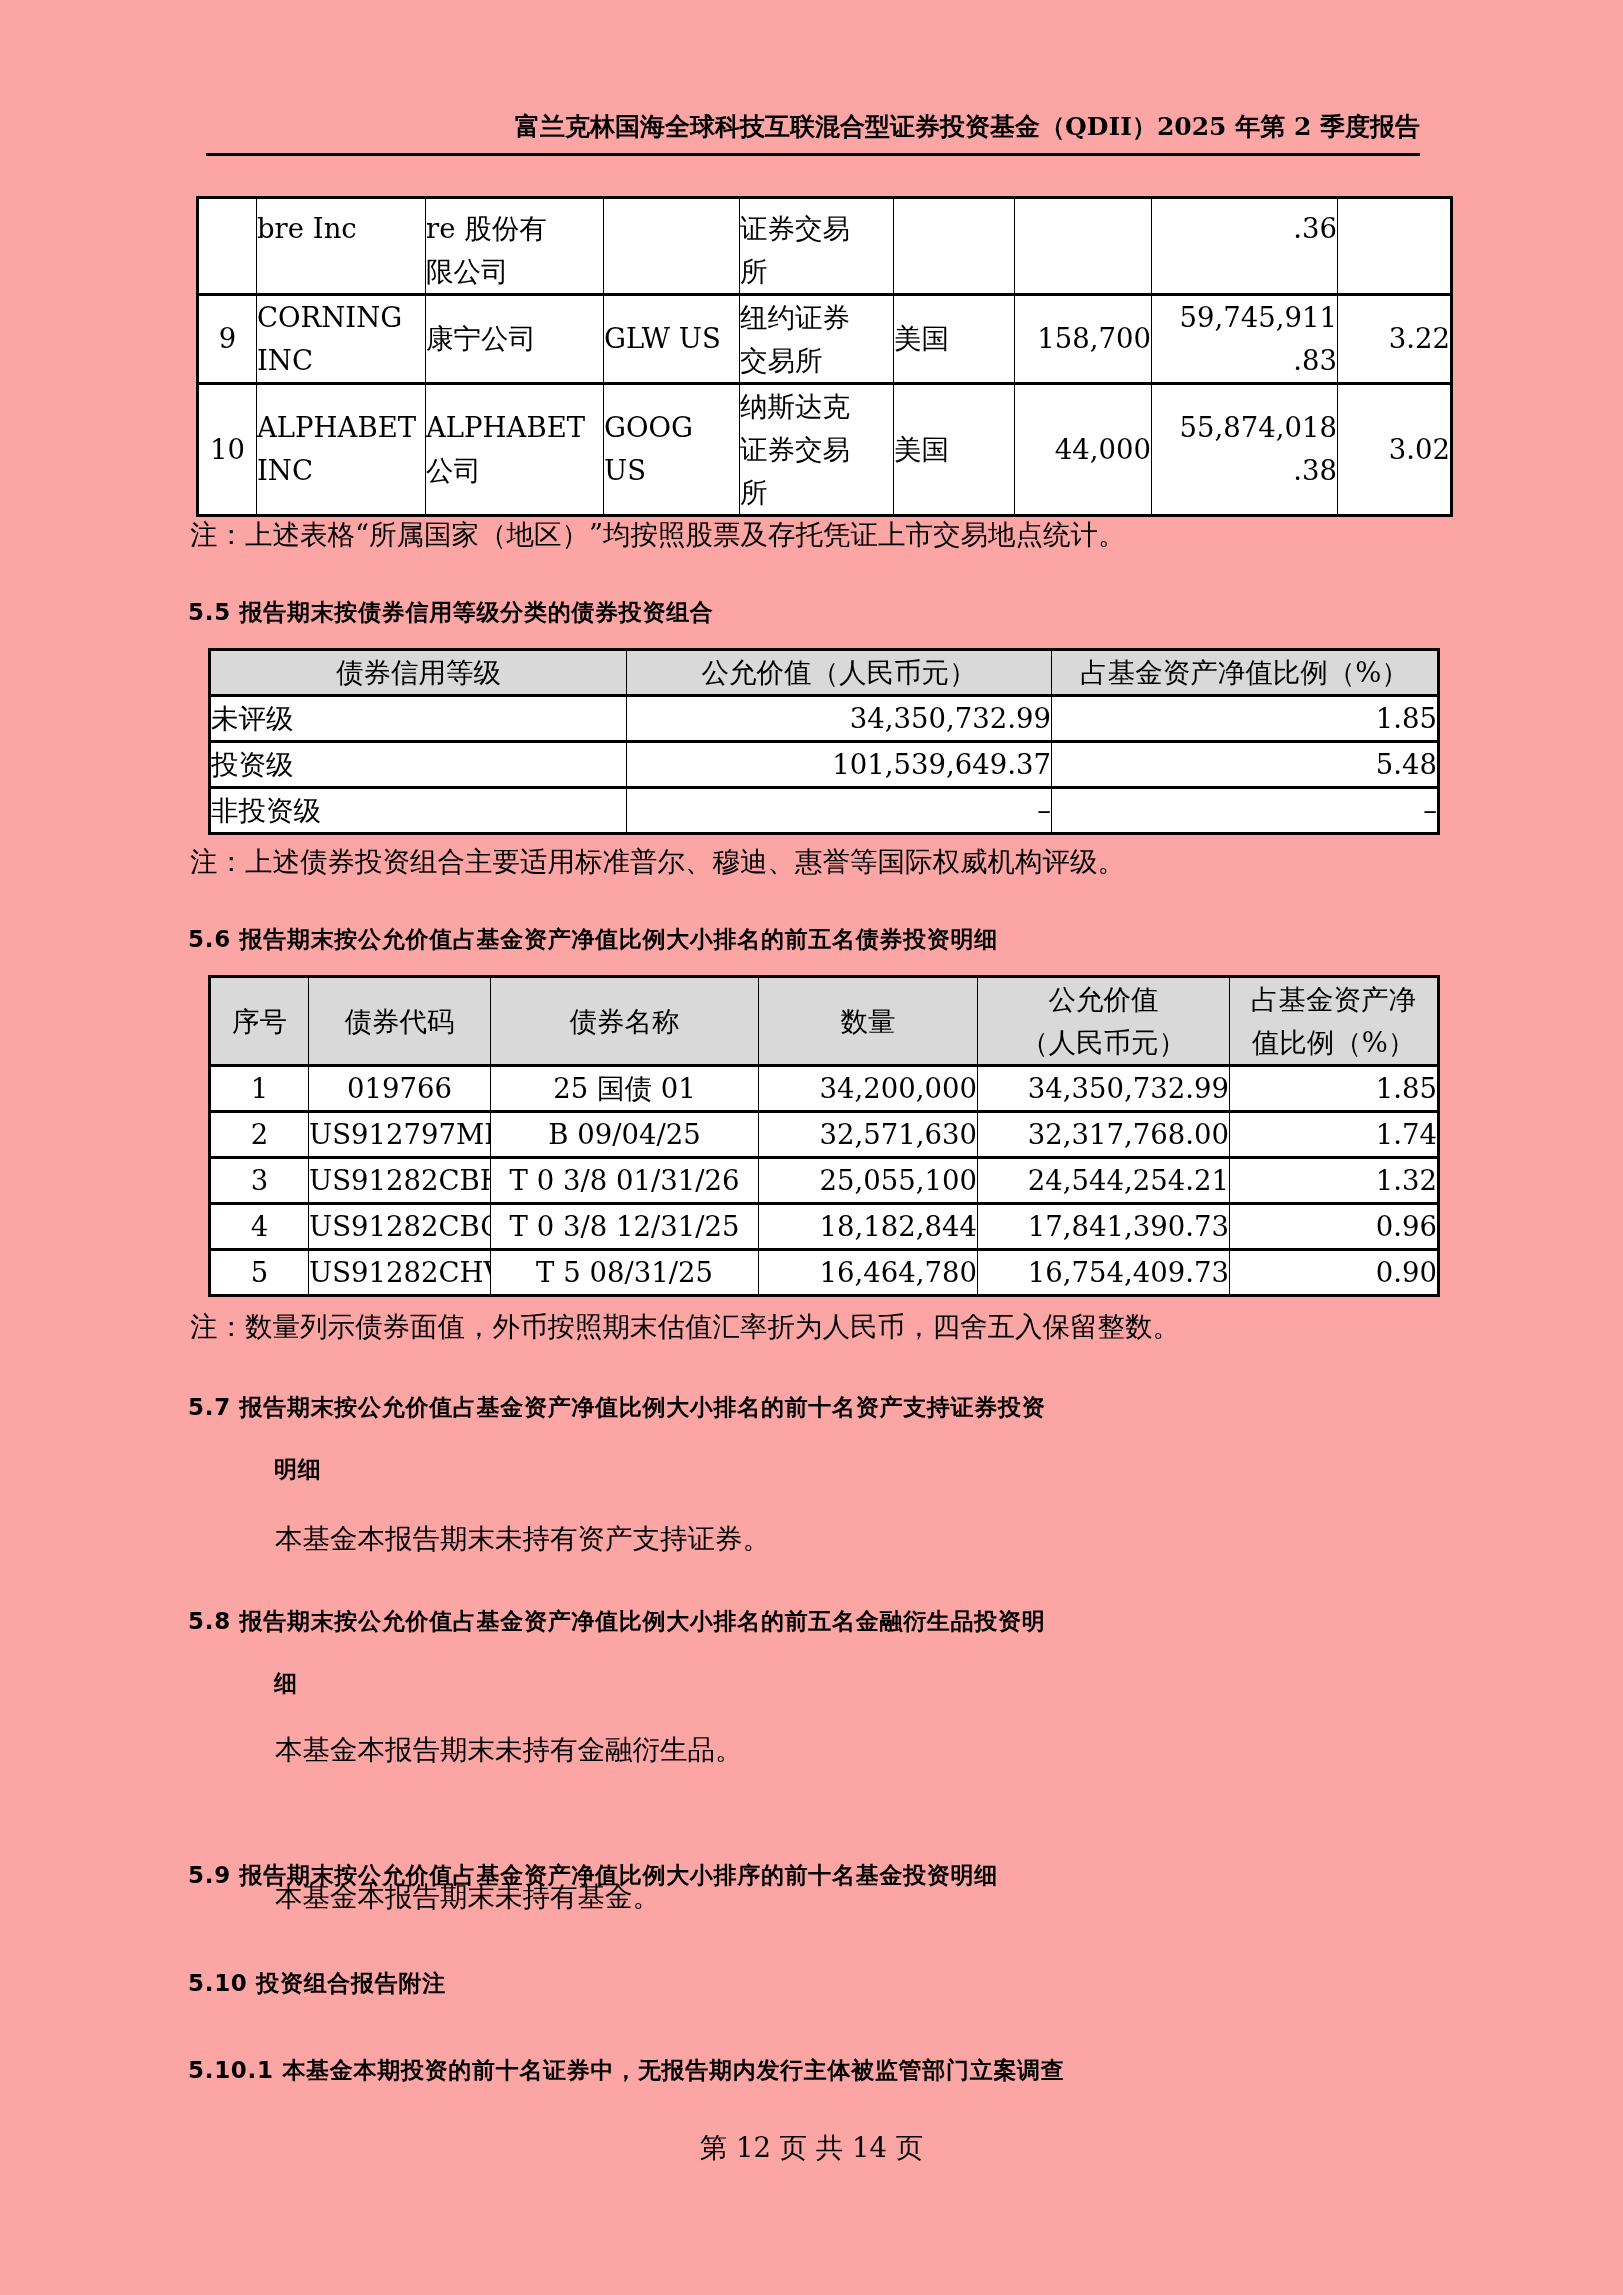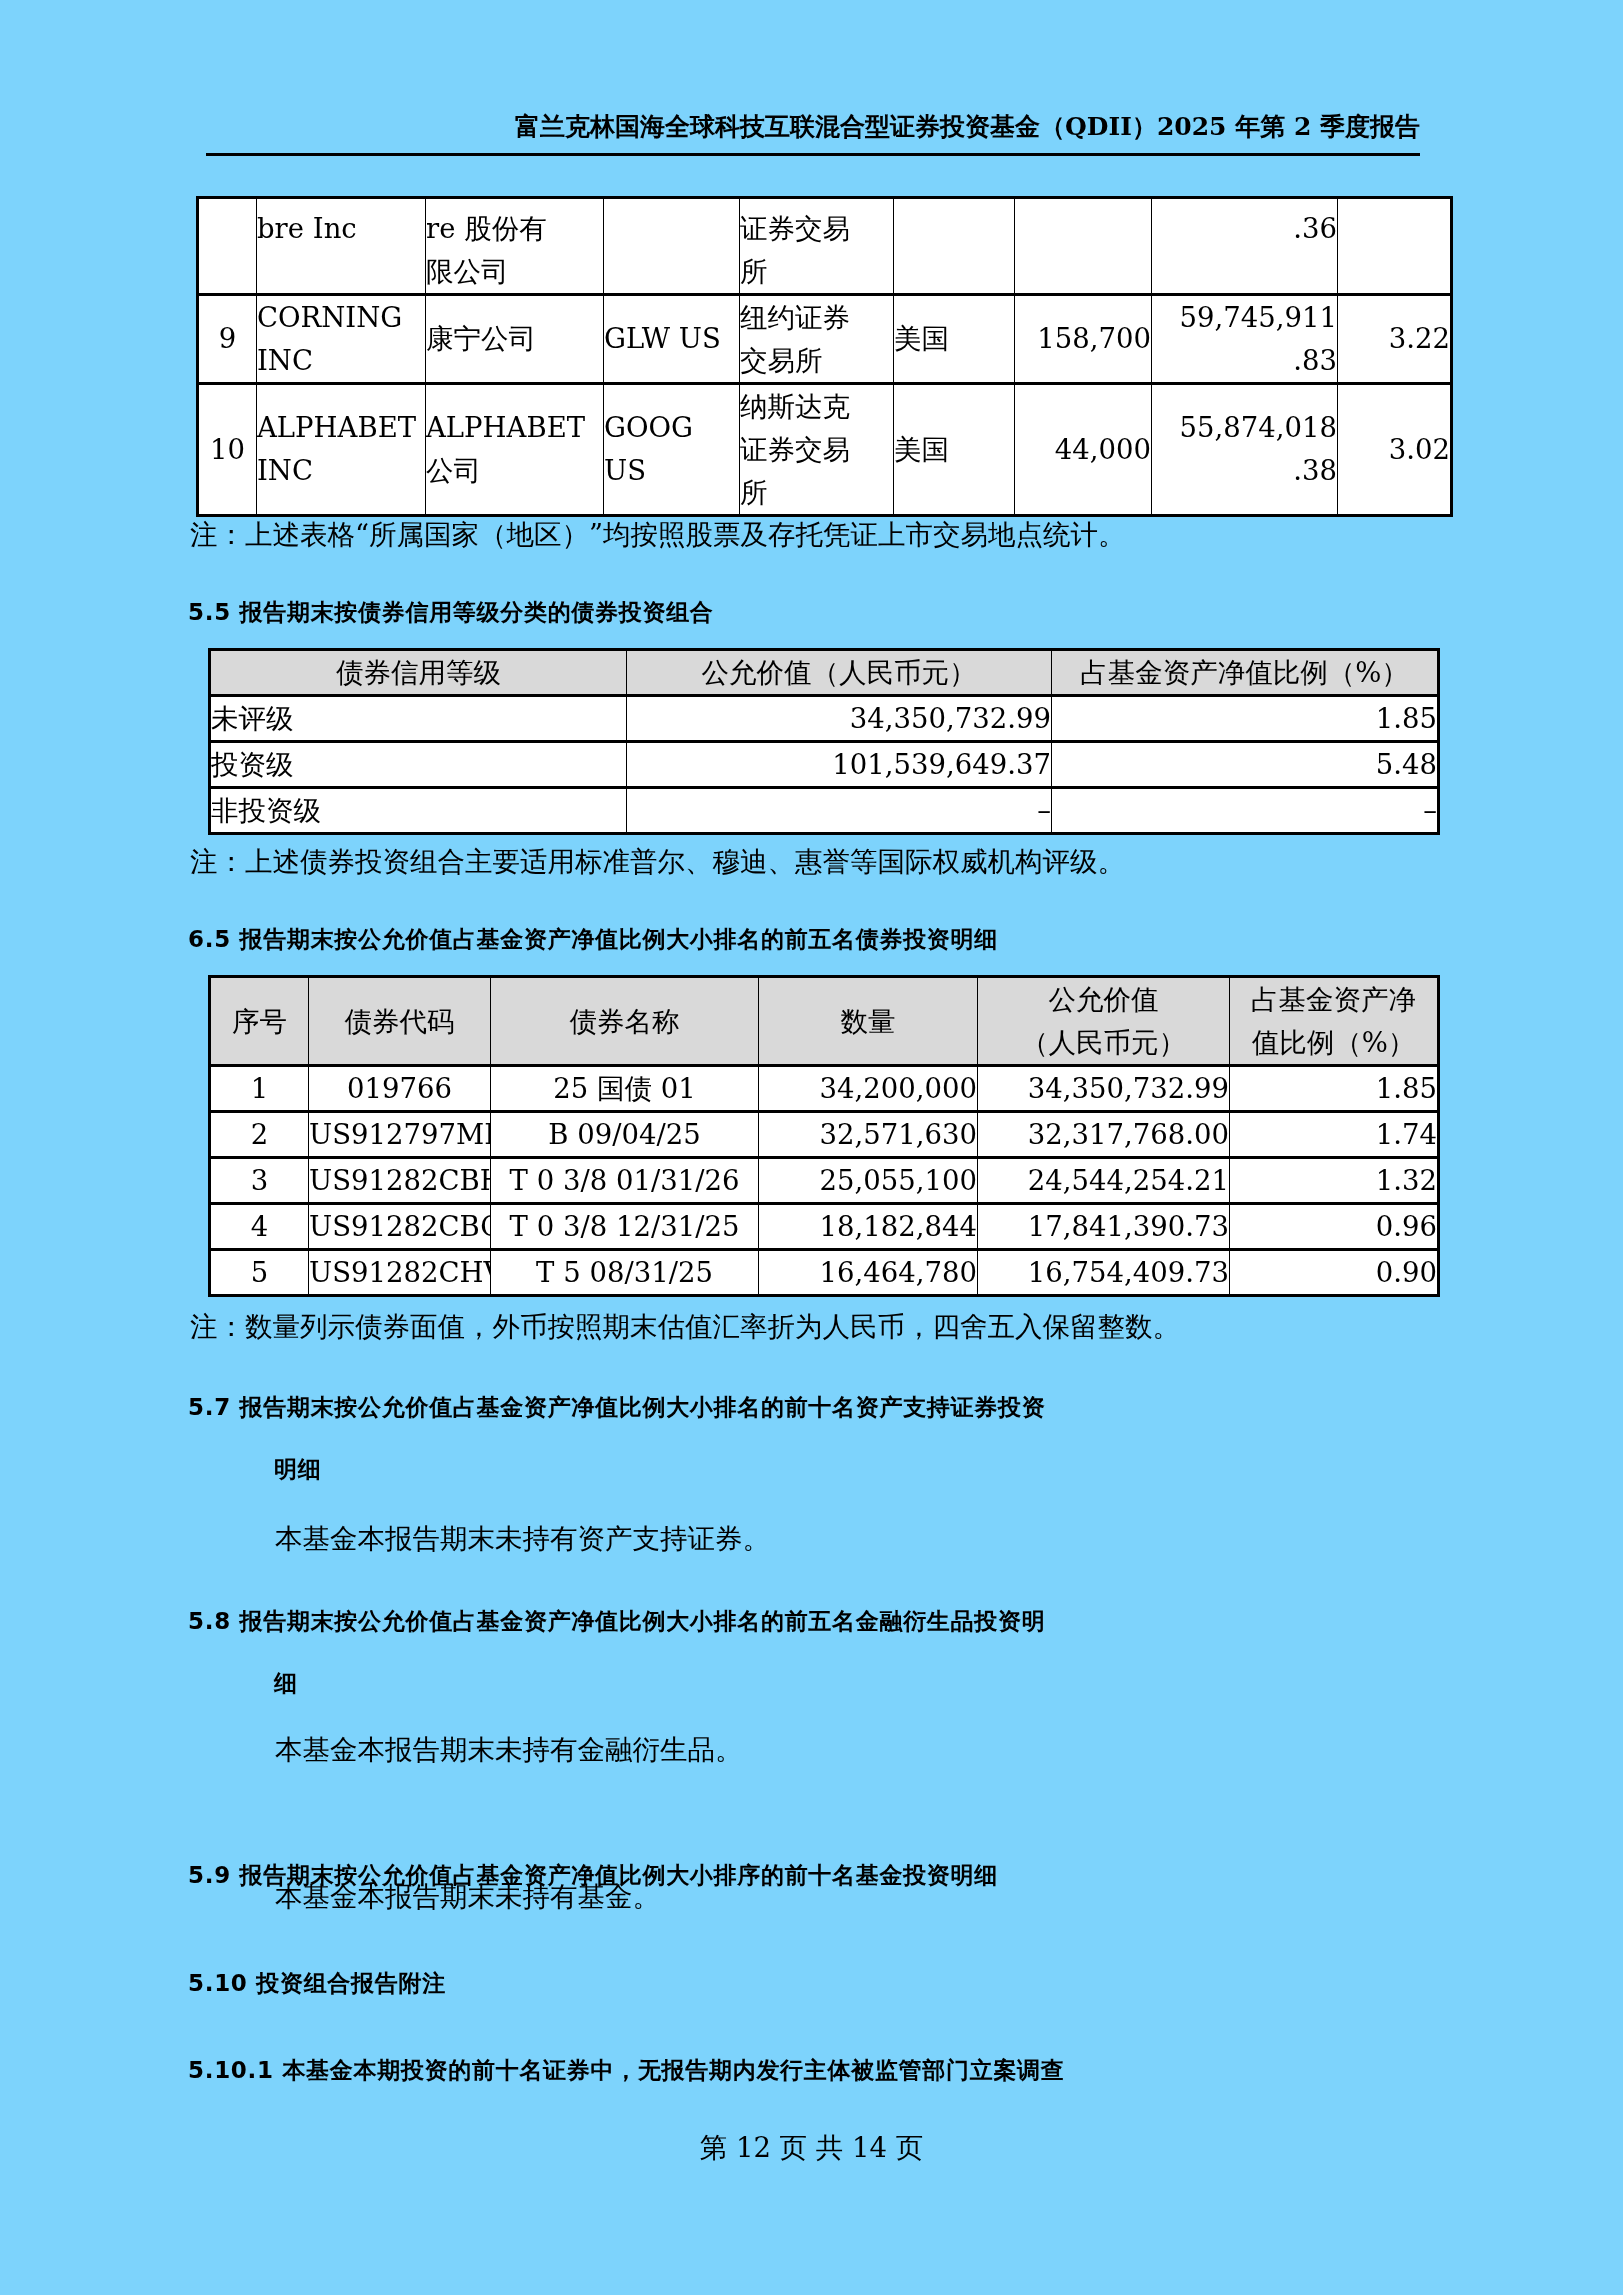--- a/index.html
+++ b/index.html
@@ -1,17 +1,17 @@
 <!DOCTYPE html>
 <html style="font-size:10.5px"><head>
 <meta charset="utf-8">
 <style>
   html,body { margin:0; padding:0; background:#ffffff; }
   .page {
-    position:relative; width:1623px; height:2295px; background:#7dd3fc;
+    position:relative; width:1623px; height:2295px; background:#fca5a5;
     color:#000; font-family:"DejaVu Serif","Liberation Serif",serif;
     overflow:hidden;
   }
   .abs { position:absolute; }
   .title {
     font-weight:bold; font-size:25px; line-height:33px; text-align:right;
     font-family:"DejaVu Serif","Liberation Serif",serif;
   }
   .rule { background:#000; height:2.6px; }
   .heading {
@@ -135,21 +135,21 @@
     <tr style="height:44px;">
       <td class="l">非投资级</td>
       <td class="r">–</td>
       <td class="r">–</td>
     </tr>
   </tbody>
     </table>
 
   <div class="abs note" style="left:190px; top:844px;">注：上述债券投资组合主要适用标准普尔、穆迪、惠誉等国际权威机构评级。</div>
 
-  <div class="abs heading" style="left:188px; top:919px;">6.5 报告期末按公允价值占基金资产净值比例大小排名的前五名债券投资明细</div>
+  <div class="abs heading" style="left:188px; top:919px;">5.6 报告期末按公允价值占基金资产净值比例大小排名的前五名债券投资明细</div>
 
   <table class="abs doc" style="left:208px; top:975px; width:1229px;">
     <colgroup>
       <col style="width:99px">
         <col style="width:182px">
         <col style="width:268px">
       <col style="width:219px">
         <col style="width:252px">
         <col style="width:209px">
     </colgroup>

